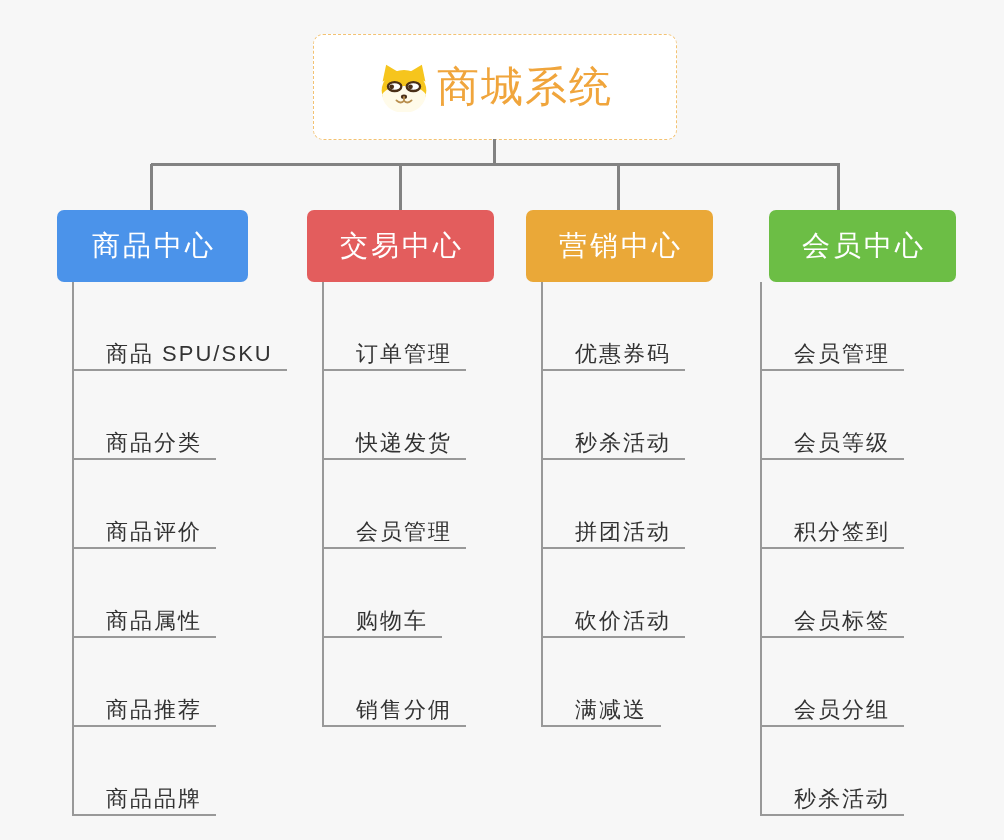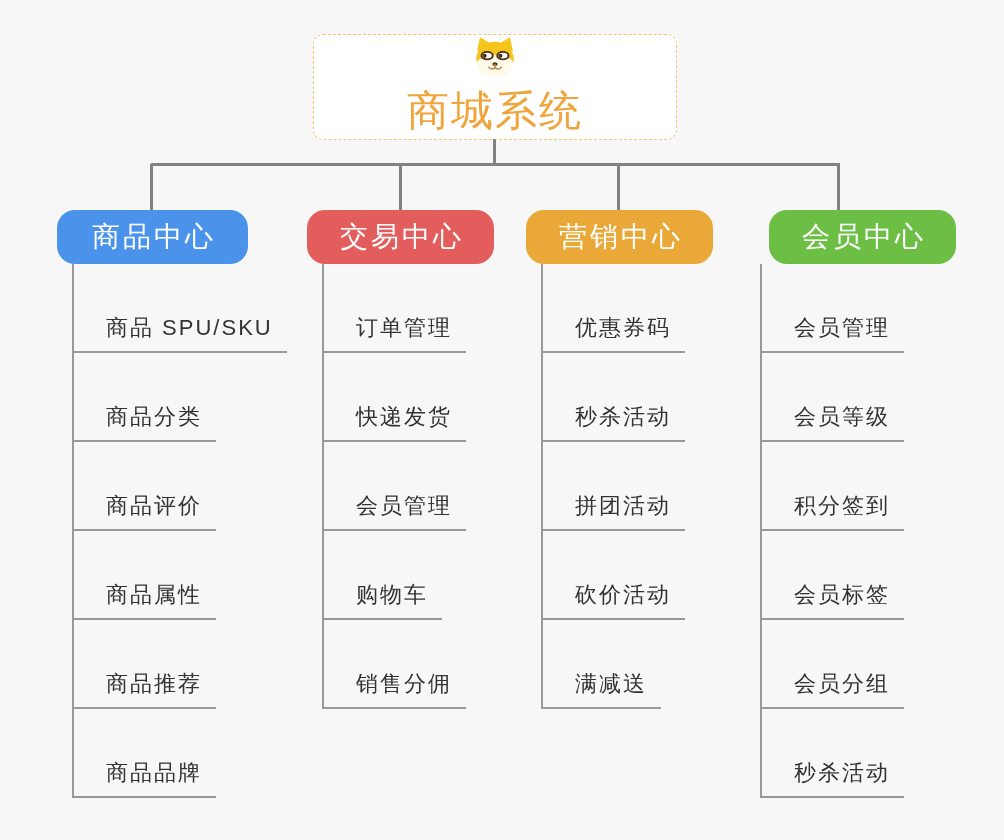--- a/index.html
+++ b/index.html
@@ -13,54 +13,54 @@
   *{margin:0;padding:0;box-sizing:border-box;}
   html,body{background:var(--bg);}
   body{font-family:"Liberation Sans","DejaVu Sans",sans-serif;}
   .canvas{
     position:relative;width:1004px;height:840px;background:var(--bg);overflow:hidden;
   }
   
   .root-node{
     position:absolute;left:313px;top:34px;width:364px;height:106px;
     background:#ffffff;border:1px dashed var(--root-border);border-radius:10px;
-    display:flex;align-items:center;justify-content:center;gap:6px;flex-direction:column;
+    display:flex;align-items:center;justify-content:center;gap:6px;
   }
   .root-title{
     font-size:42px;letter-spacing:2px;color:var(--root-text);font-weight:400;
   }
   
   .line{position:absolute;background:var(--connector);}
   .root-stem{left:493px;top:139px;width:3px;height:26px;}
   .h-line{left:151px;top:163px;width:689px;height:3px;}
   .drop{top:164px;width:3px;height:47px;}
   .drop-0{left:150px;} .drop-1{left:399px;} .drop-2{left:617px;} .drop-3{left:837px;}
   
   .branch{position:absolute;top:210px;}
   .branch-0{left:57px;}  .branch-0 .branch-header{width:191px;}
   .branch-1{left:307px;} .branch-1 .branch-header{width:187px;}
   .branch-2{left:526px;} .branch-2 .branch-header{width:187px;}
   .branch-3{left:745px;} .branch-3 .branch-header{width:187px;}
   .branch-header{
-    height:54px;border-radius:18px;
+    height:72px;border-radius:7px;
     display:flex;align-items:center;justify-content:center;
     color:#ffffff;font-size:28px;letter-spacing:3px;padding-left:3px;
     cursor:default;
   }
   .branch-items{
     margin-left:15px;
     border-left:2px solid var(--item-line);
   }
   .branch-item{
     height:89px;display:flex;align-items:flex-end;
   }
   .item-label{
     display:inline-block;white-space:nowrap;
     border-bottom:2px solid var(--item-line);
-    padding:0 14px 8px 32px;
+    padding:0 14px 0 32px;
     font-size:22px;letter-spacing:2px;color:var(--item-text);
   }
 </style>
 </head>
 <body>
 
 <div class="canvas">
 
   <div class="root-node">
     <svg width="54" height="50" viewBox="0 0 60 56">

